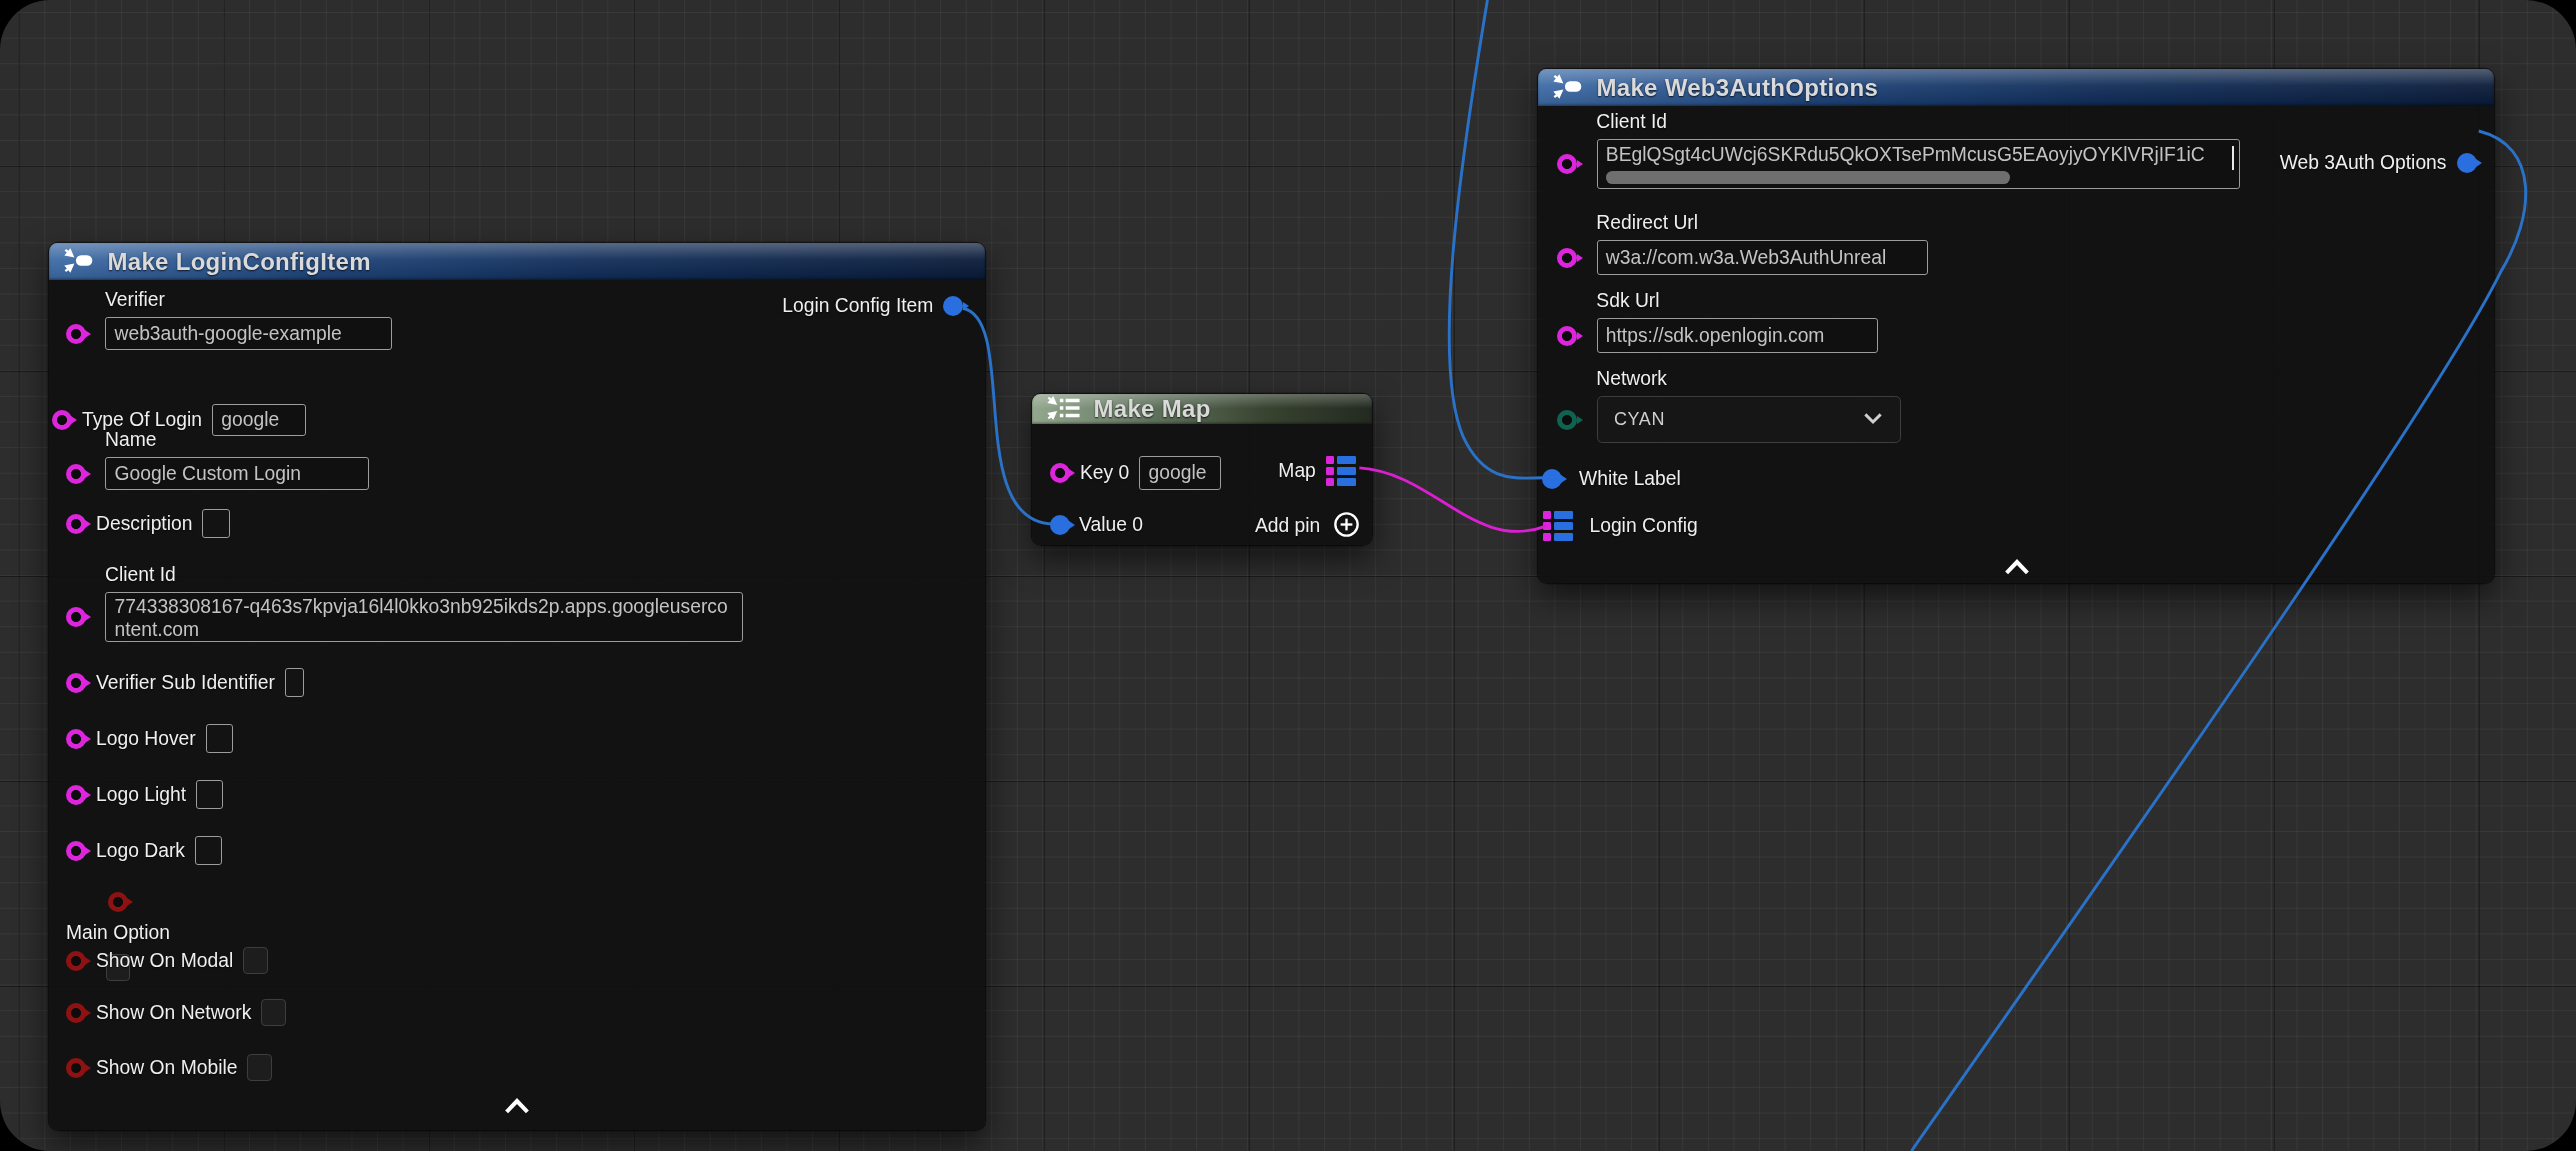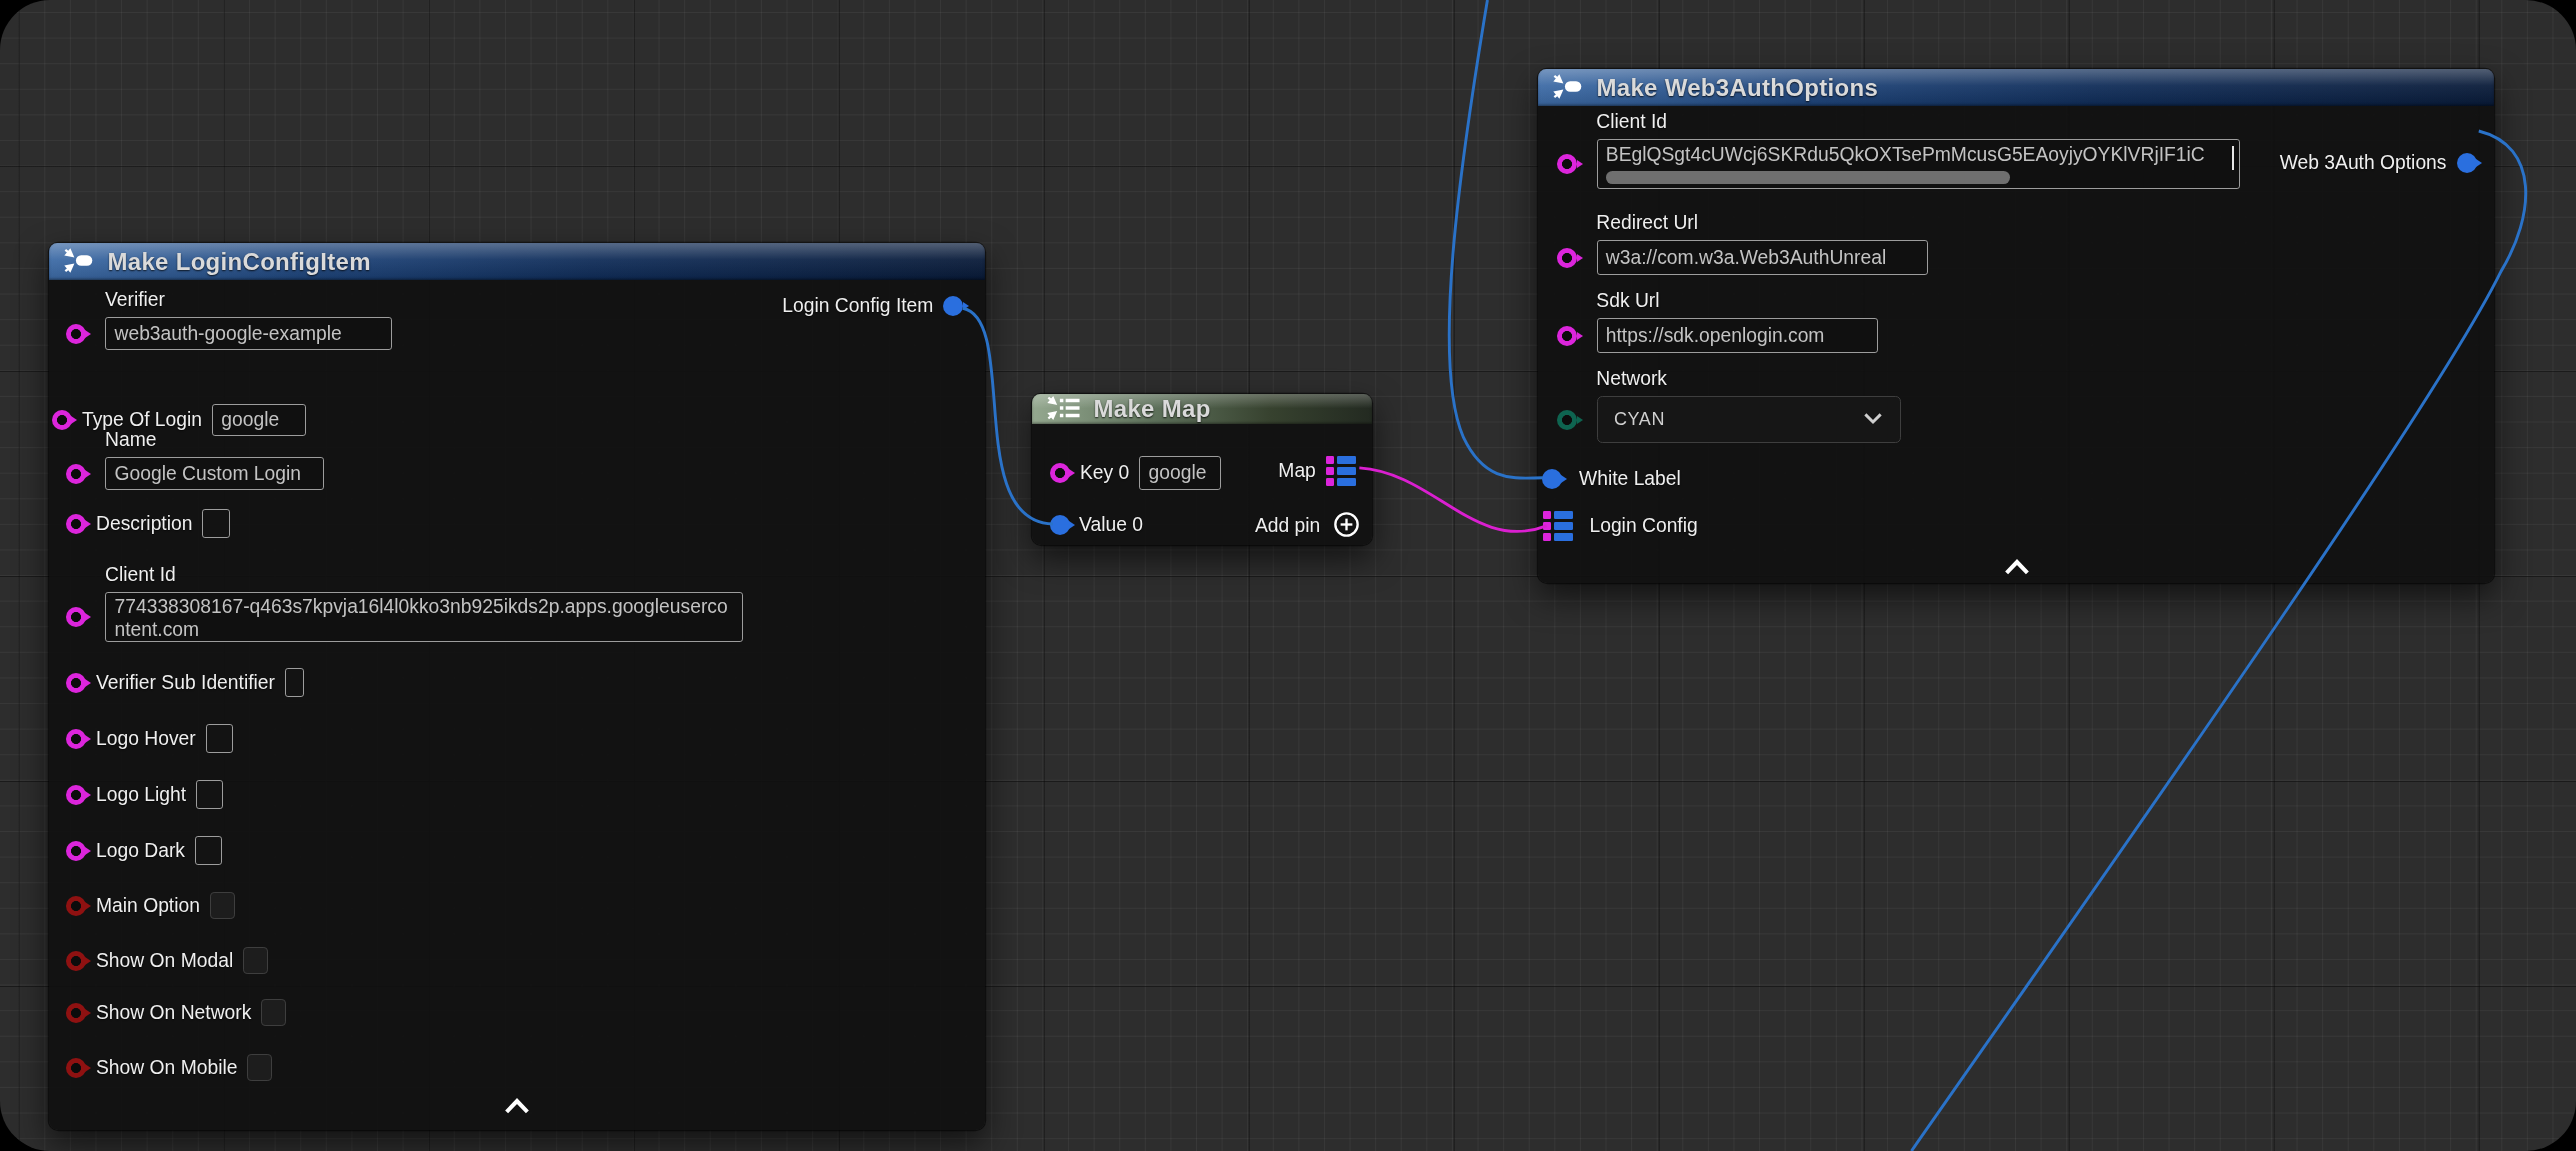--- a/index.html
+++ b/index.html
@@ -95,21 +95,21 @@
     <div class="row" style="left:3px;top:130px;margin-top:31px;">
       <span class="pin ring" style="--c:#dc25dc;"></span>
       <span class="lbl">Type Of Login</span>
       <div class="tfield" style="width:94px;height:32px;">google</div>
     </div>
 
     <div class="stack" style="left:17px;top:186px;">
       <span class="lbl slbl">Name</span>
       <div class="frow">
         <span class="pin ring" style="--c:#dc25dc;"></span>
-        <div class="tfield" style="width:219px;height:33px;">Google Custom Login</div>
+        <div class="tfield" style="width:264px;height:33px;">Google Custom Login</div>
       </div>
     </div>
 
     <div class="row" style="left:17px;top:266px;">
       <span class="pin ring" style="--c:#dc25dc;"></span>
       <span class="lbl">Description</span>
       <div class="smallbox" style="width:27.5px;height:29px;"></div>
     </div>
 
     <div class="stack" style="left:17px;top:321px;">
@@ -137,21 +137,21 @@
       <span class="lbl">Logo Light</span>
       <div class="smallbox" style="width:27px;height:29px;"></div>
     </div>
 
     <div class="row" style="left:17px;top:593px;">
       <span class="pin ring" style="--c:#dc25dc;"></span>
       <span class="lbl">Logo Dark</span>
       <div class="smallbox" style="width:27px;height:29px;"></div>
     </div>
 
-    <div class="row" style="left:17px;top:649px;">
+    <div class="row" style="left:17px;top:649px;flex-direction:column;">
       <span class="pin ring" style="--c:#8f1111;"></span>
       <span class="lbl">Main Option</span>
       <div class="checkbox" style="width:24.6px;height:27px;"></div>
     </div>
 
     <div class="row" style="left:17px;top:704px;">
       <span class="pin ring" style="--c:#8f1111;"></span>
       <span class="lbl">Show On Modal</span>
       <div class="checkbox" style="width:24.6px;height:27px;"></div>
     </div>

